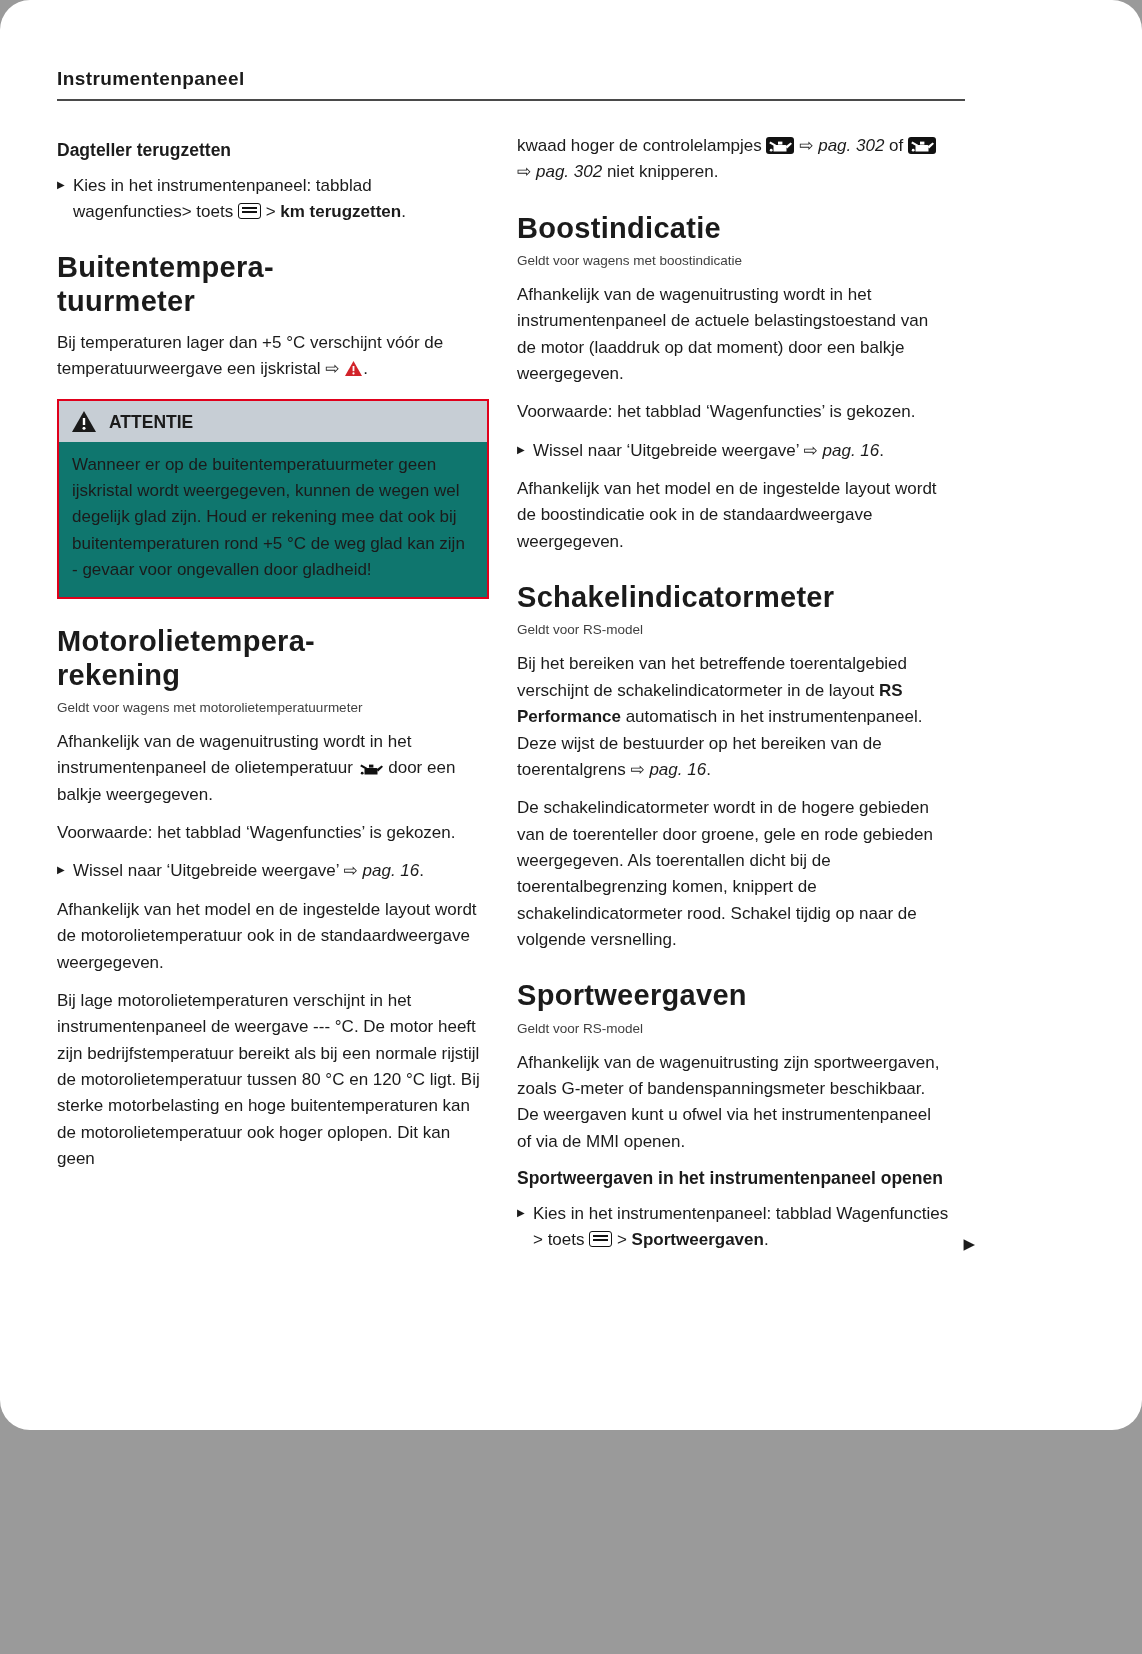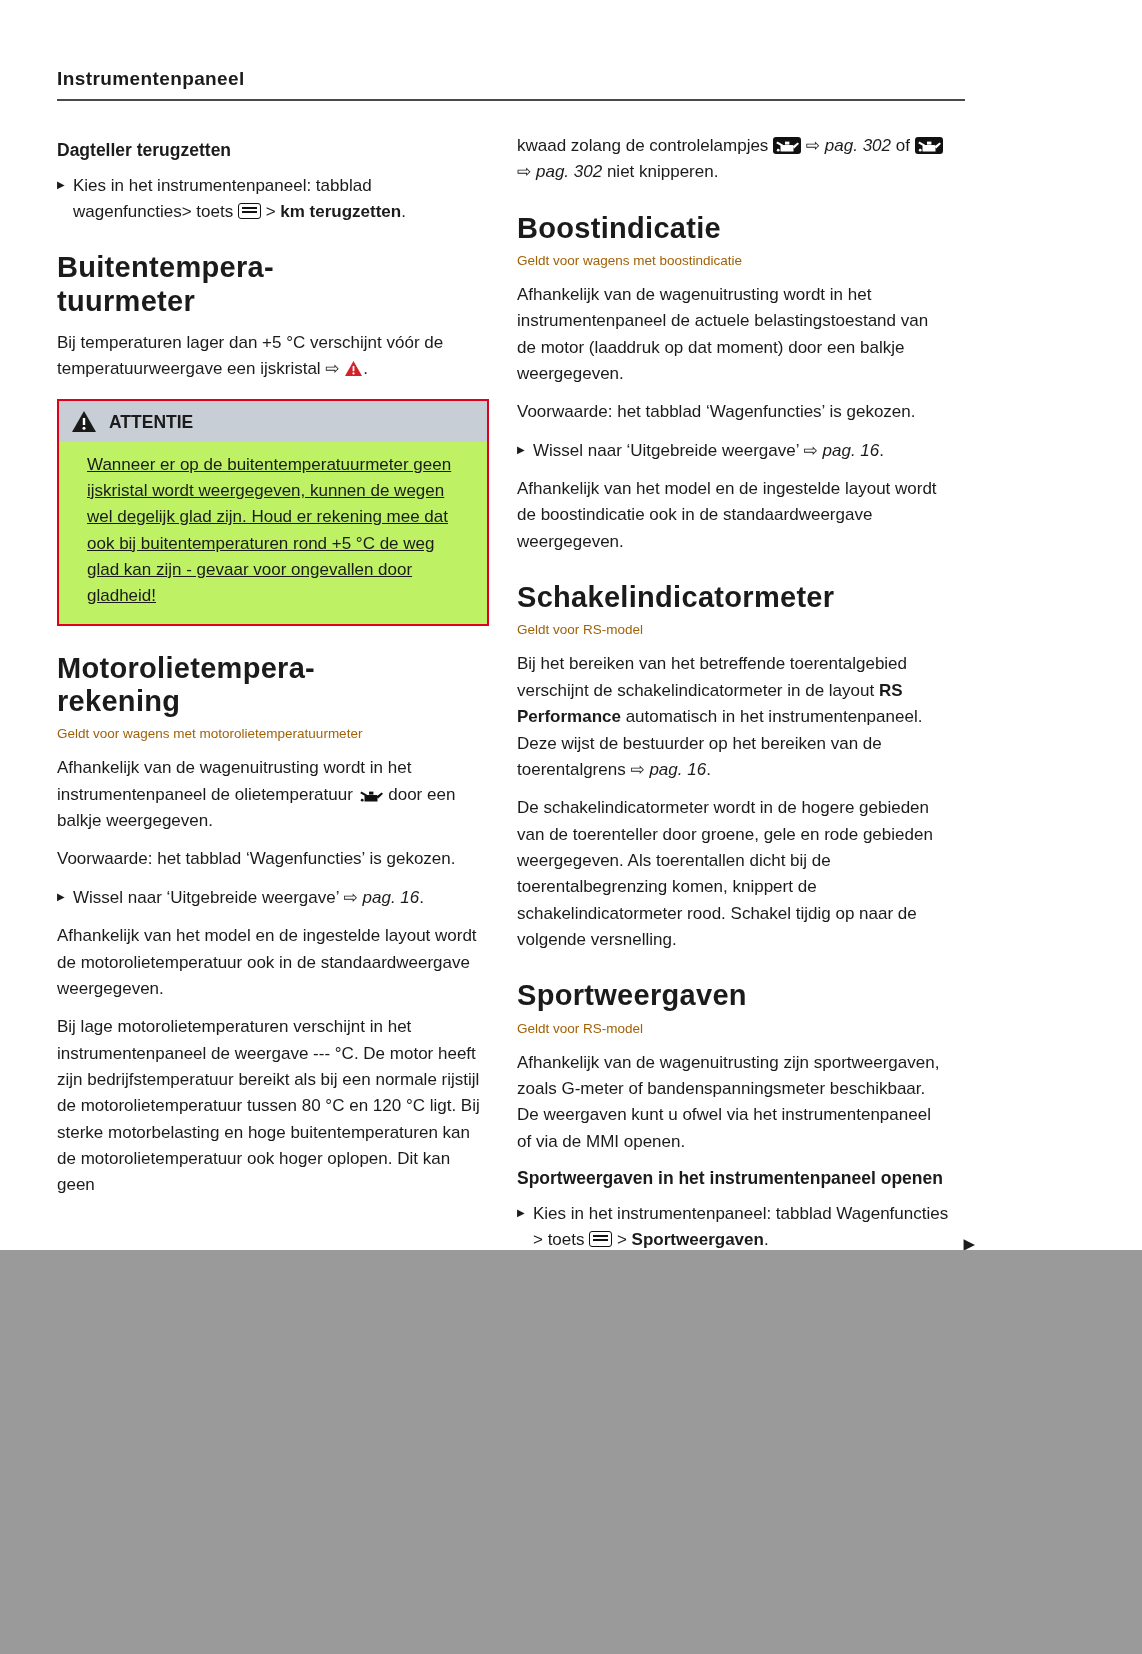--- a/index.html
+++ b/index.html
@@ -1,35 +1,35 @@
 <!DOCTYPE html>
 <html><head>
 <meta charset="utf-8">
 <style>
   html,body{margin:0;padding:0;background:#9a9a9a;}
   .page{
-    position:relative;width:1142px;height:1250px;background:#ffffff;
+    position:relative;width:1142px;height:1430px;background:#ffffff;
     font-family:"Liberation Sans",sans-serif;color:#1b1b1b;
-    box-sizing:border-box;padding:68px 0 0 57px;overflow:hidden;
+    box-sizing:border-box;padding:68px 0 0 57px;overflow:hidden;border-radius:30px;
   }
   .content{width:908px;}
   .doc-header{font-size:19px;font-weight:700;letter-spacing:.4px;margin:0 0 9px 0;}
   .rule{border:none;border-top:2px solid #4a4a4a;margin:0 0 32px 0;width:908px;}
   .cols{display:flex;gap:28px;}
   .col{width:432px;}
   .para{font-size:17px;line-height:1.55;margin:0 0 12px 0;}
   .subhead{font-size:17.5px;font-weight:700;margin:6px 0 10px;line-height:1.35;}
   .bighead{font-size:29px;font-weight:700;letter-spacing:.3px;line-height:1.15;margin:26px 0 12px;white-space:pre-line;}
-  .note{font-size:13.5px;margin:-4px 0 14px;color:#a16207;}
+  .note{font-size:13.5px;margin:-4px 0 14px;color:#404040;}
   .bullet{position:relative;padding-left:16px;margin:0 0 12px;font-size:17px;line-height:1.55;}
   .bullet .marker{position:absolute;left:0;top:7px;font-size:10px;line-height:1;}
   .bullet .cont{position:absolute;right:-26px;bottom:2px;font-size:15px;line-height:1;}
   .warning{border:2px solid #e0001b;margin:16px 0 24px;}
   .warning-header{background:#c7ced5;display:flex;align-items:flex-end;gap:12px;padding:9px 12px;font-weight:700;font-size:17.5px;}
-  .warning-body{background:#bef264;padding:10px 28px 14px;font-size:17px;line-height:1.55;text-decoration:underline;}
+  .warning-body{background:#0f766e;padding:10px 13px 14px;font-size:17px;line-height:1.55;}
   .pagenum{position:absolute;left:57px;top:1486px;font-size:19px;font-weight:700;}
   .b{font-weight:700;text-align:center;}
   .i{font-style:italic;}
   .icon-menu{display:inline-block;width:21px;height:14px;border:1.6px solid #111;border-radius:3px;vertical-align:-2px;position:relative;background:#fff;}
   .icon-menu::after{content:"";position:absolute;left:3px;right:3px;top:2.6px;bottom:2.6px;
     background:repeating-linear-gradient(to bottom,#111 0 1.6px,transparent 1.6px 4.4px);}
   .icon-circle5{display:inline-flex;align-items:center;justify-content:center;width:19px;height:19px;
     border:1.7px solid #c0392b;border-radius:50%;color:#c0392b;font-size:12.5px;font-weight:700;
     vertical-align:-4px;line-height:1;box-sizing:border-box;}
   .icon-arrow{font-size:17px;}
@@ -73,21 +73,21 @@
                 <polygon fill="#111" points="8,8.6 2.2,5.2 3.4,3.4 9,6.8"></polygon>
                 <polygon fill="#111" points="18.5,8.6 23.6,4.4 25,5.8 20.2,10.4"></polygon>
                 <circle fill="#111" cx="4.2" cy="12.2" r="1.4"></circle>
               </svg></span><span> door een balkje weergegeven.</span></p>
           <p class="para"><span>Voorwaarde: het tabblad ‘Wagenfuncties’ is gekozen.</span></p>
           <div class="bullet"><span class="marker">▶</span><span>Wissel naar ‘Uitgebreide weergave’ </span><span class="icon-arrow">⇨</span><span> </span><span class="i">pag. 16</span><span>.</span></div>
           <p class="para"><span>Afhankelijk van het model en de ingestelde layout wordt de motorolietemperatuur ook in de standaardweergave weergegeven.</span></p>
           <p class="para"><span>Bij lage motorolietemperaturen verschijnt in het instrumentenpaneel de weergave --- °C. De motor heeft zijn bedrijfstemperatuur bereikt als bij een normale rijstijl de motorolietemperatuur tussen 80 °C en 120 °C ligt. Bij sterke motorbelasting en hoge buitentemperaturen kan de motorolietemperatuur ook hoger oplopen. Dit kan geen</span></p>
         </div>
       <div class="col" id="col-right">
-          <p class="para"><span>kwaad zolang de controlelampjes </span><span class="icon-svg"><svg width="28" height="17" viewBox="0 0 28 17">
+          <p class="para"><span>kwaad hoger de controlelampjes </span><span class="icon-svg"><svg width="28" height="17" viewBox="0 0 28 17">
                 <rect x="0" y="0" width="28" height="17" rx="3" fill="#111"></rect>
                 <g transform="translate(1,1)">
                   <path fill="#fff" d="M7.5 7 h11 a1 1 0 0 1 1 1 v5.5 h-13 V8 a1 1 0 0 1 1-1 z"></path>
                   <rect fill="#fff" x="11" y="3.6" width="4.4" height="3"></rect>
                   <polygon fill="#fff" points="8,8.6 2.2,5.2 3.4,3.4 9,6.8"></polygon>
                   <polygon fill="#fff" points="18.5,8.6 23.6,4.4 25,5.8 20.2,10.4"></polygon>
                   <circle fill="#fff" cx="4.2" cy="12.2" r="1.4"></circle>
                 </g>
               </svg></span><span> </span><span class="icon-arrow">⇨</span><span> </span><span class="i">pag. 302</span><span> of </span><span class="icon-svg"><svg width="28" height="17" viewBox="0 0 28 17">
                 <rect x="0" y="0" width="28" height="17" rx="3" fill="#111"></rect>

